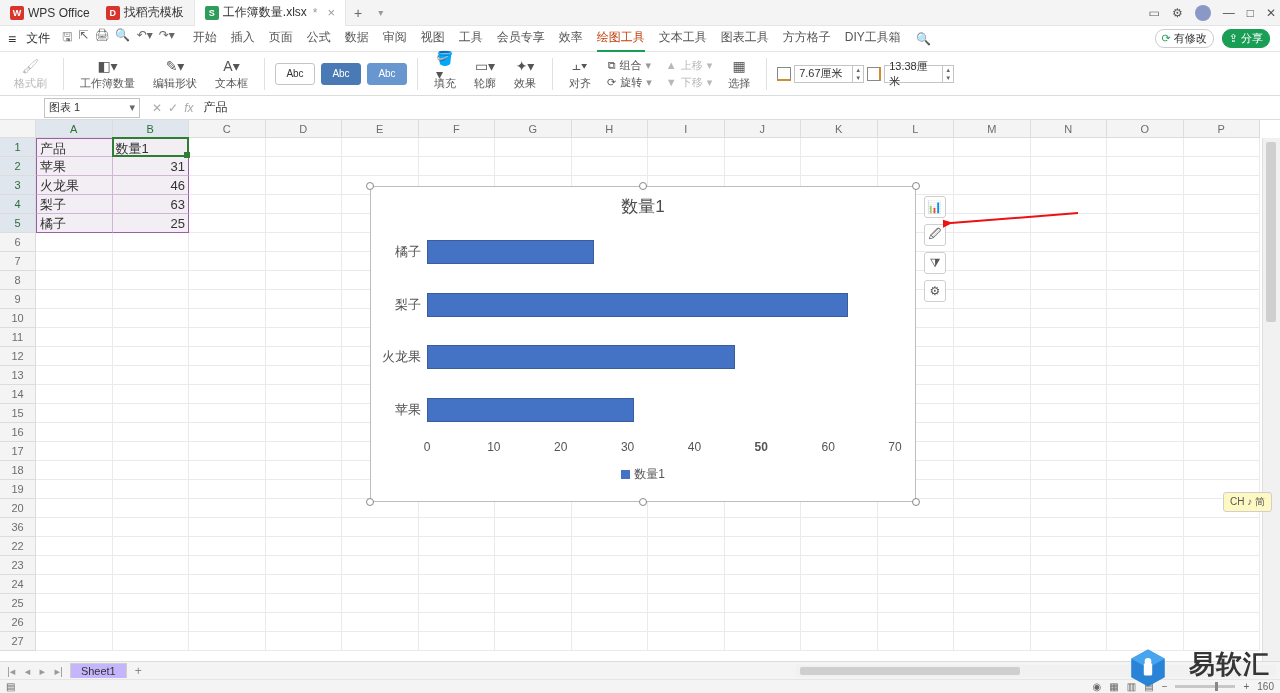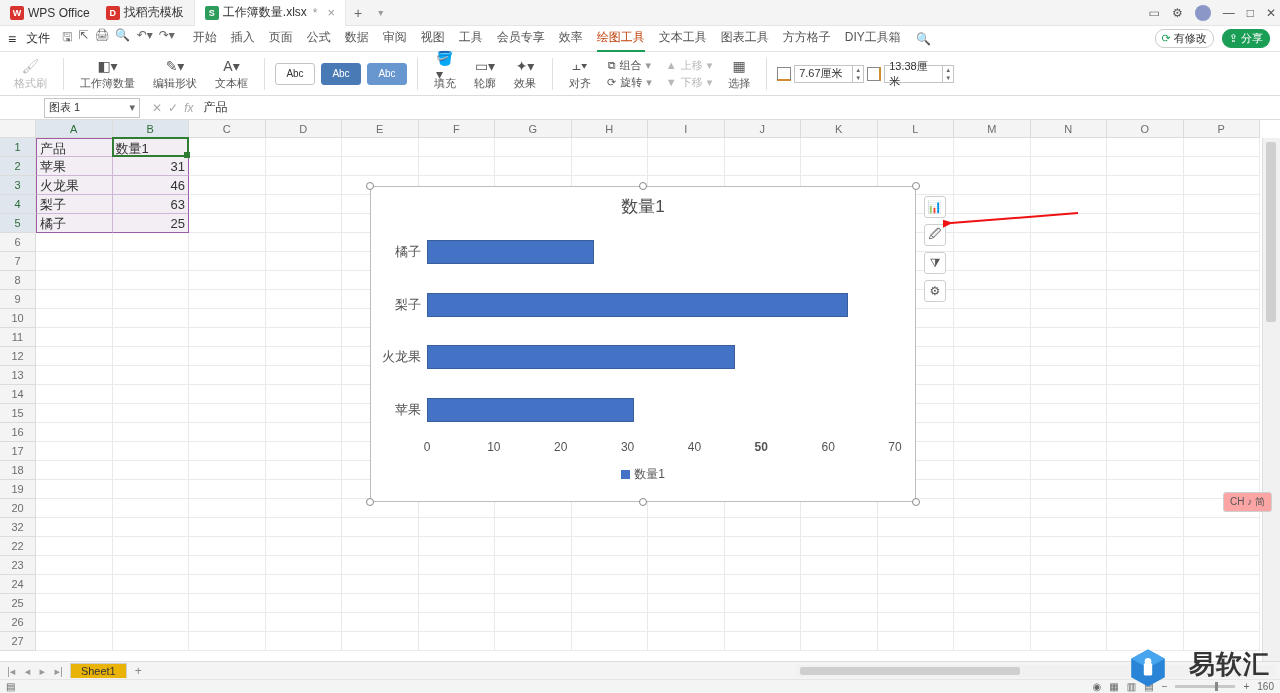--- a/index.html
+++ b/index.html
@@ -103,30 +103,30 @@
 
   .chart-side { position: absolute; top: 58px; left: 888px; display: flex; flex-direction: column; gap: 6px; }
   .side-btn { width: 22px; height: 22px; border: 1px solid #cfcfcf; background: #fff; border-radius: 3px; display: flex; align-items: center; justify-content: center; font-size: 12px; color: #555; cursor: pointer; }
 
   
   .red-arrow { position: absolute; top: 71px; left: 907px; pointer-events: none; }
 
   
   .sheetbar { position: absolute; left: 0; right: 0; bottom: 14px; height: 18px; background: #f4f4f4; border-top: 1px solid #dcdcdc; display: flex; align-items: center; padding: 0 4px; gap: 4px; }
   .sheetbar .nav span { color: #999; padding: 0 3px; cursor: pointer; font-size: 11px; }
-  .sheet-tab { background: #eab308; border: 1px solid #cfcfcf; border-bottom: none; padding: 1px 10px; font-size: 11px; cursor: pointer; }
+  .sheet-tab { background: #c4b5fd; border: 1px solid #cfcfcf; border-bottom: none; padding: 1px 10px; font-size: 11px; cursor: pointer; }
   .sheet-add { color: #888; padding: 0 4px; cursor: pointer; }
   .hscroll { margin-left: auto; width: 480px; height: 12px; background: #f1f1f1; display: flex; align-items: center; }
   .hscroll .thumbh { width: 220px; height: 8px; background: #cfcfcf; margin-left: 4px; border-radius: 2px; }
 
   .statusbar { position: absolute; left: 0; right: 0; bottom: 0; height: 14px; background: #f4f4f4; border-top: 1px solid #e5e5e5; display: flex; align-items: center; font-size: 10px; color: #666; padding: 0 6px; gap: 8px; }
   .statusbar .right { margin-left: auto; display: flex; align-items: center; gap: 8px; }
 
   
-  .ime { position: absolute; right: 8px; top: 492px; border: 1px solid #cfcfcf; background: #fca5a5; border-radius: 3px; padding: 2px 6px; font-size: 10px; color: #555; }
+  .ime { position: absolute; right: 8px; top: 492px; border: 1px solid #cfcfcf; background: #fef9c3; border-radius: 3px; padding: 2px 6px; font-size: 10px; color: #555; }
 
   
   .watermark { position: absolute; right: 10px; bottom: 4px; display: flex; align-items: flex-start; gap: 20px; opacity: .95; pointer-events: none; }
   .wm-icon { width: 42px; height: 42px; }
   .wm-text { font-size: 26px; font-weight: 700; color: #2b2b2b; letter-spacing: 1px; }
 </style>
 </head>
 <body>
 
 <div class="titlebar">
@@ -339,21 +339,21 @@
       <div class="row-h">11</div>
       <div class="row-h">12</div>
       <div class="row-h">13</div>
       <div class="row-h">14</div>
       <div class="row-h">15</div>
       <div class="row-h">16</div>
       <div class="row-h">17</div>
       <div class="row-h">18</div>
       <div class="row-h">19</div>
       <div class="row-h">20</div>
-      <div class="row-h">32</div>
+      <div class="row-h">36</div>
       <div class="row-h">22</div>
       <div class="row-h">23</div>
       <div class="row-h">24</div>
       <div class="row-h">25</div>
       <div class="row-h">26</div>
       <div class="row-h">27</div>
     </div>
   <div class="cells" id="cells">
     <div class="cell-row" style="position: absolute; top: 494px; left: 0px; right: 0px;">
         <div class="cell"></div>

